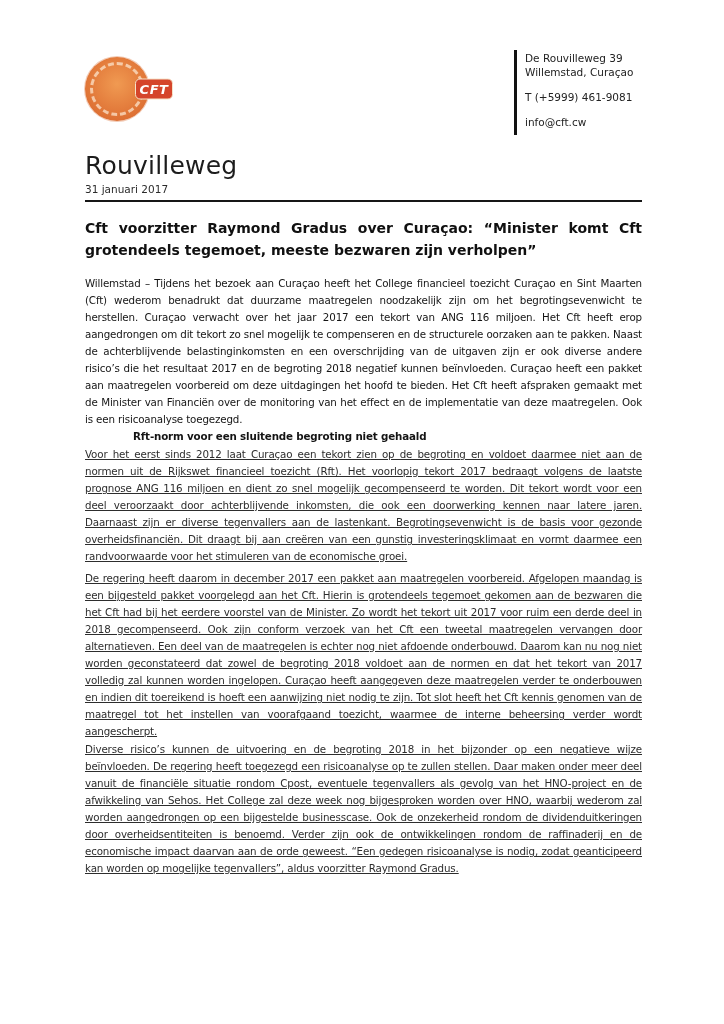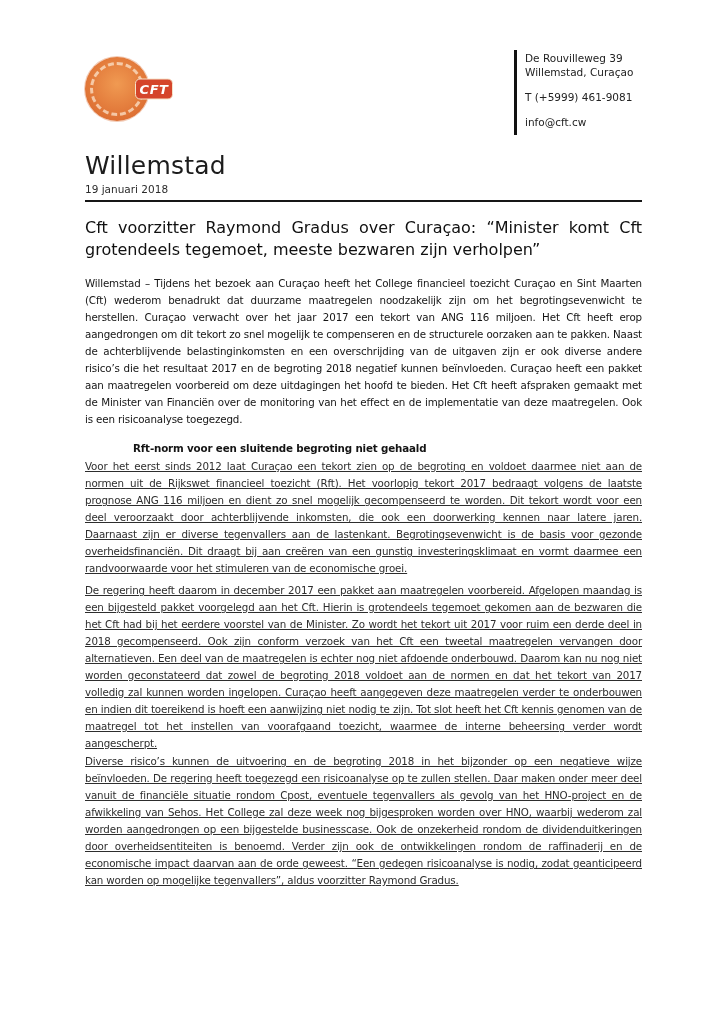--- a/index.html
+++ b/index.html
@@ -57,31 +57,31 @@
 
   
   .doc { position: absolute; left: 85px; right: 82px; top: 152px; }
 
   .doc-title { font-size: 25px; font-weight: 400; line-height: 28px; color: #1c1c1c; letter-spacing: .2px; }
   .doc-date { font-size: 10.5px; color: #2b2b2b; margin-top: 3px; }
   .title-rule { border: none; border-top: 2px solid #161616; margin-top: 5px; }
 
   .headline {
     margin-top: 15px;
-    font-size: 16px; font-weight: normal; line-height: 22px;
+    font-size: 14px; font-weight: bold; line-height: 22px;
     text-align: justify; color: #101010;
   }
 
   p, h3 { font-size: 10.3px; line-height: 17px; letter-spacing: -0.15px; }
 
   .lead {
     margin-top: 14px; font-weight: normal; text-align: justify; color: #141414;
   }
 
-  .section-heading { margin-top: 12px; font-weight: bold; color: #141414; padding-left: 48px; }
+  .section-heading { font-weight: bold; color: #141414; padding-left: 48px; }
 
   .body-par { margin-top: 1px; text-align: justify; color: #2d2d2d; text-decoration: underline; }
   .body-par.spaced { margin-top: 5px; }
 
   
   .page-footer {
     position: absolute; left: 0; right: 0; top: 912px;
     text-align: center; font-size: 11px; color: #1f1f1f;
   }
   .page-footer b { font-weight: bold; }
@@ -104,22 +104,22 @@
 
     <div class="contact-block">
       <div>De Rouvilleweg 39</div>
       <div>Willemstad, Curaçao</div>
       <div class="gap">T (+5999) 461-9081</div>
       <div class="gap">info@cft.cw</div>
     </div>
   </header>
 
   <main class="doc">
-    <h1 class="doc-title">Willemstad</h1>
-    <div class="doc-date">19 januari 2018</div>
+    <h1 class="doc-title">Rouvilleweg</h1>
+    <div class="doc-date">31 januari 2017</div>
     <hr class="title-rule">
 
     <h2 class="headline">Cft voorzitter Raymond Gradus over Curaçao: “Minister komt Cft grotendeels tegemoet, meeste bezwaren zijn verholpen”</h2>
 
     <p class="lead">Willemstad – Tijdens het bezoek aan Curaçao heeft het College financieel toezicht Curaçao en Sint Maarten (Cft) wederom benadrukt dat duurzame maatregelen noodzakelijk zijn om het begrotingsevenwicht te herstellen. Curaçao verwacht over het jaar 2017 een tekort van ANG 116 miljoen. Het Cft heeft erop aangedrongen om dit tekort zo snel mogelijk te compenseren en de structurele oorzaken aan te pakken. Naast de achterblijvende belastinginkomsten en een overschrijding van de uitgaven zijn er ook diverse andere risico’s die het resultaat 2017 en de begroting 2018 negatief kunnen beïnvloeden. Curaçao heeft een pakket aan maatregelen voorbereid om deze uitdagingen het hoofd te bieden. Het Cft heeft afspraken gemaakt met de Minister van Financiën over de monitoring van het effect en de implementatie van deze maatregelen. Ook is een risicoanalyse toegezegd.</p>
 
     <h3 class="section-heading">Rft-norm voor een sluitende begroting niet gehaald</h3>
     <p class="body-par">Voor het eerst sinds 2012 laat Curaçao een tekort zien op de begroting en voldoet daarmee niet aan de normen uit de Rijkswet financieel toezicht (Rft). Het voorlopig tekort 2017 bedraagt volgens de laatste prognose ANG 116 miljoen en dient zo snel mogelijk gecompenseerd te worden. Dit tekort wordt voor een deel veroorzaakt door achterblijvende inkomsten, die ook een doorwerking kennen naar latere jaren. Daarnaast zijn er diverse tegenvallers aan de lastenkant. Begrotingsevenwicht is de basis voor gezonde overheidsfinanciën. Dit draagt bij aan creëren van een gunstig investeringsklimaat en vormt daarmee een randvoorwaarde voor het stimuleren van de economische groei.</p>
     <p class="body-par spaced">De regering heeft daarom in december 2017 een pakket aan maatregelen voorbereid. Afgelopen maandag is een bijgesteld pakket voorgelegd aan het Cft. Hierin is grotendeels tegemoet gekomen aan de bezwaren die het Cft had bij het eerdere voorstel van de Minister. Zo wordt het tekort uit 2017 voor ruim een derde deel in 2018 gecompenseerd. Ook zijn conform verzoek van het Cft een tweetal maatregelen vervangen door alternatieven. Een deel van de maatregelen is echter nog niet afdoende onderbouwd. Daarom kan nu nog niet worden geconstateerd dat zowel de begroting 2018 voldoet aan de normen en dat het tekort van 2017 volledig zal kunnen worden ingelopen. Curaçao heeft aangegeven deze maatregelen verder te onderbouwen en indien dit toereikend is hoeft een aanwijzing niet nodig te zijn. Tot slot heeft het Cft kennis genomen van de maatregel tot het instellen van voorafgaand toezicht, waarmee de interne beheersing verder wordt aangescherpt.</p>
 

